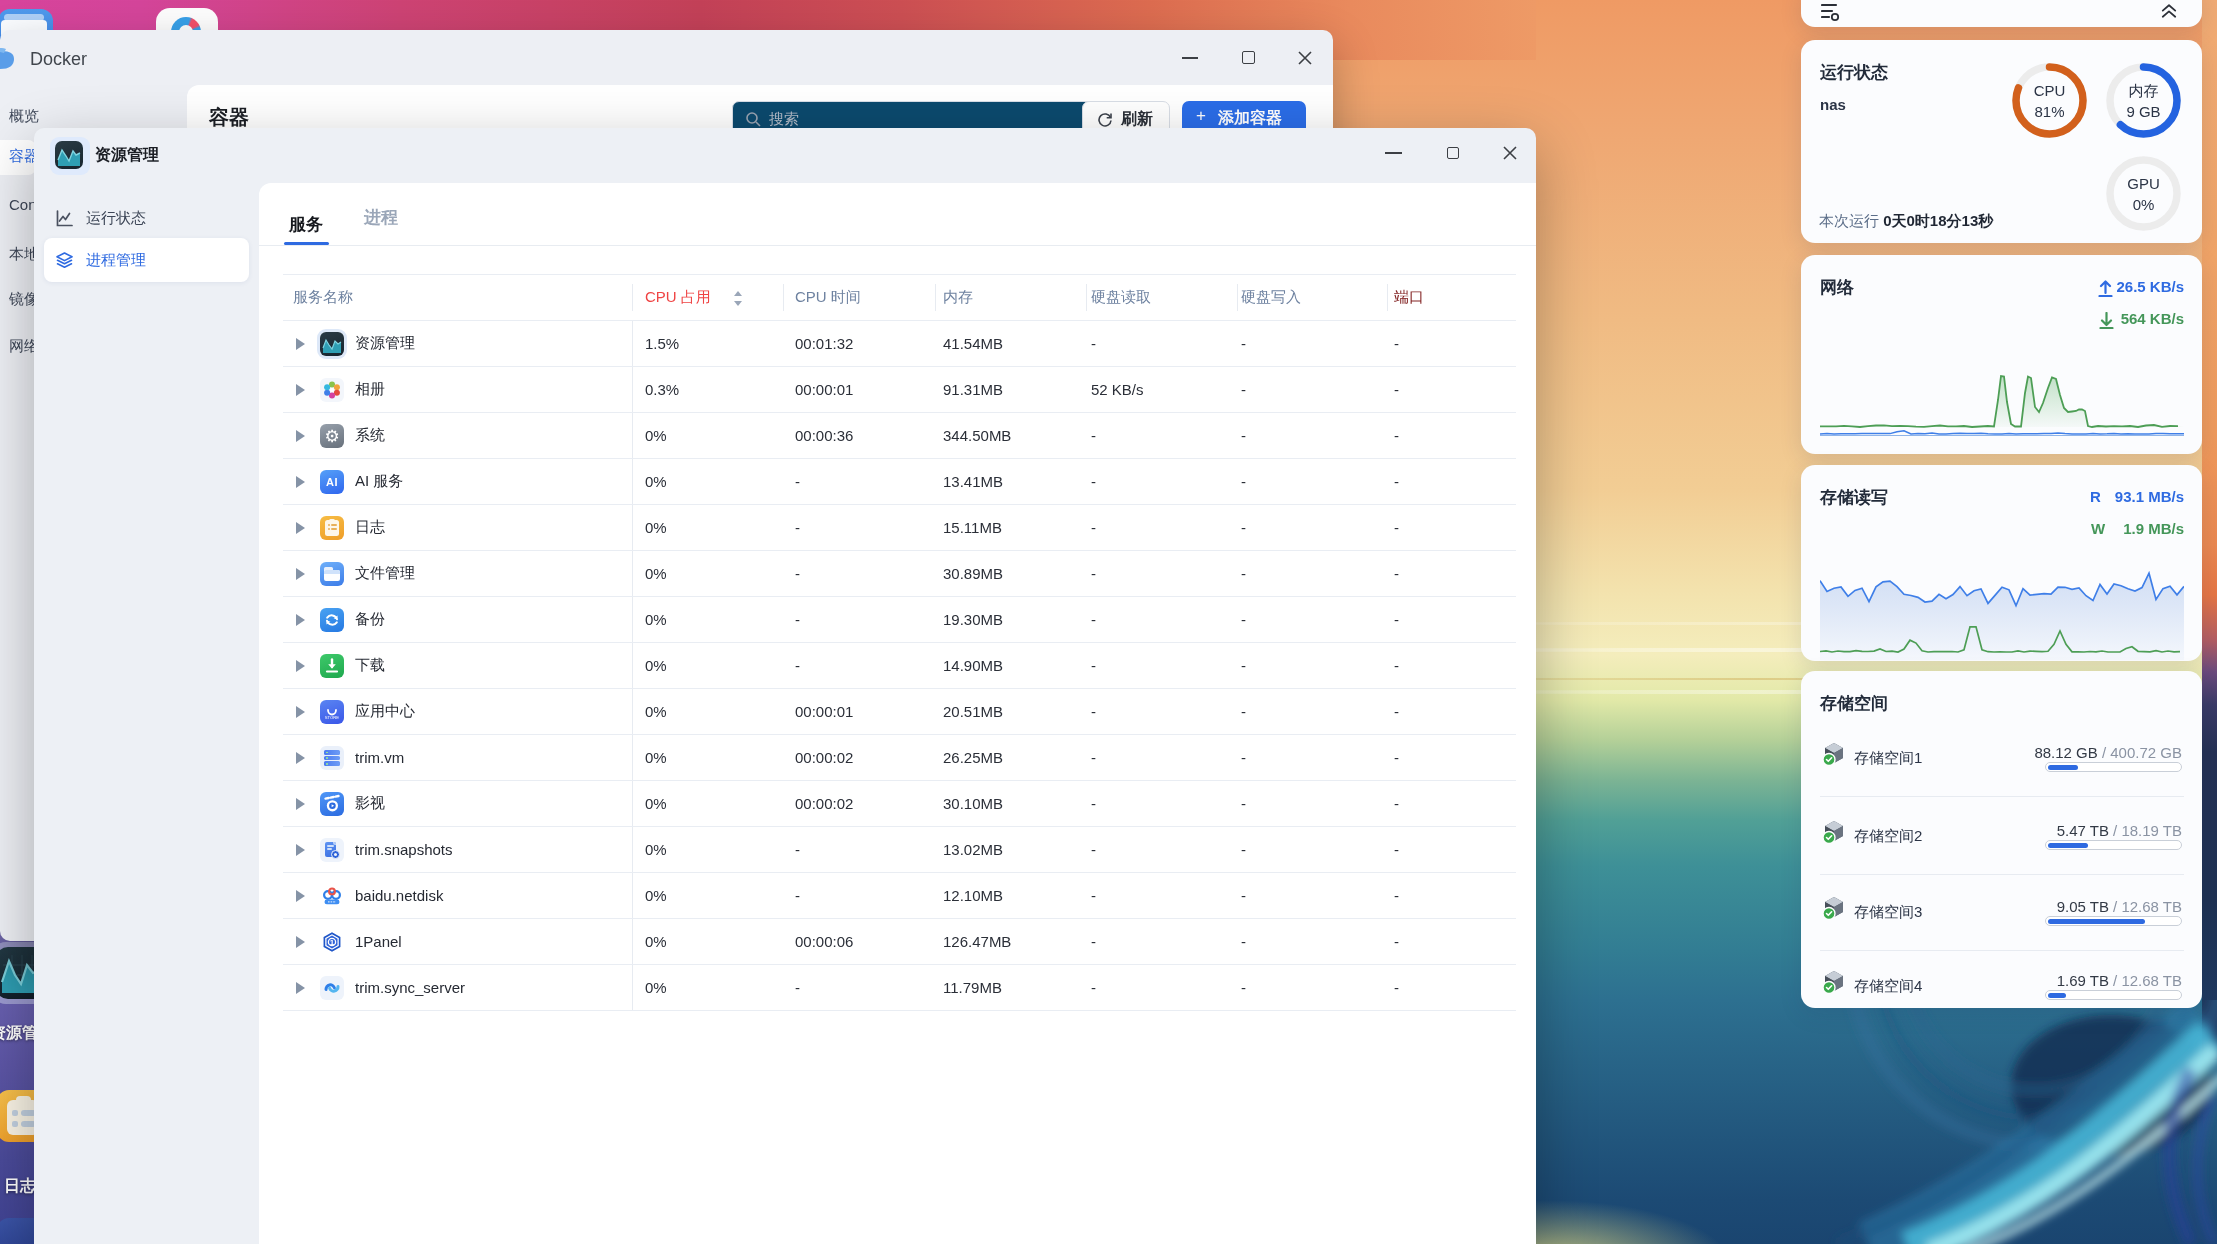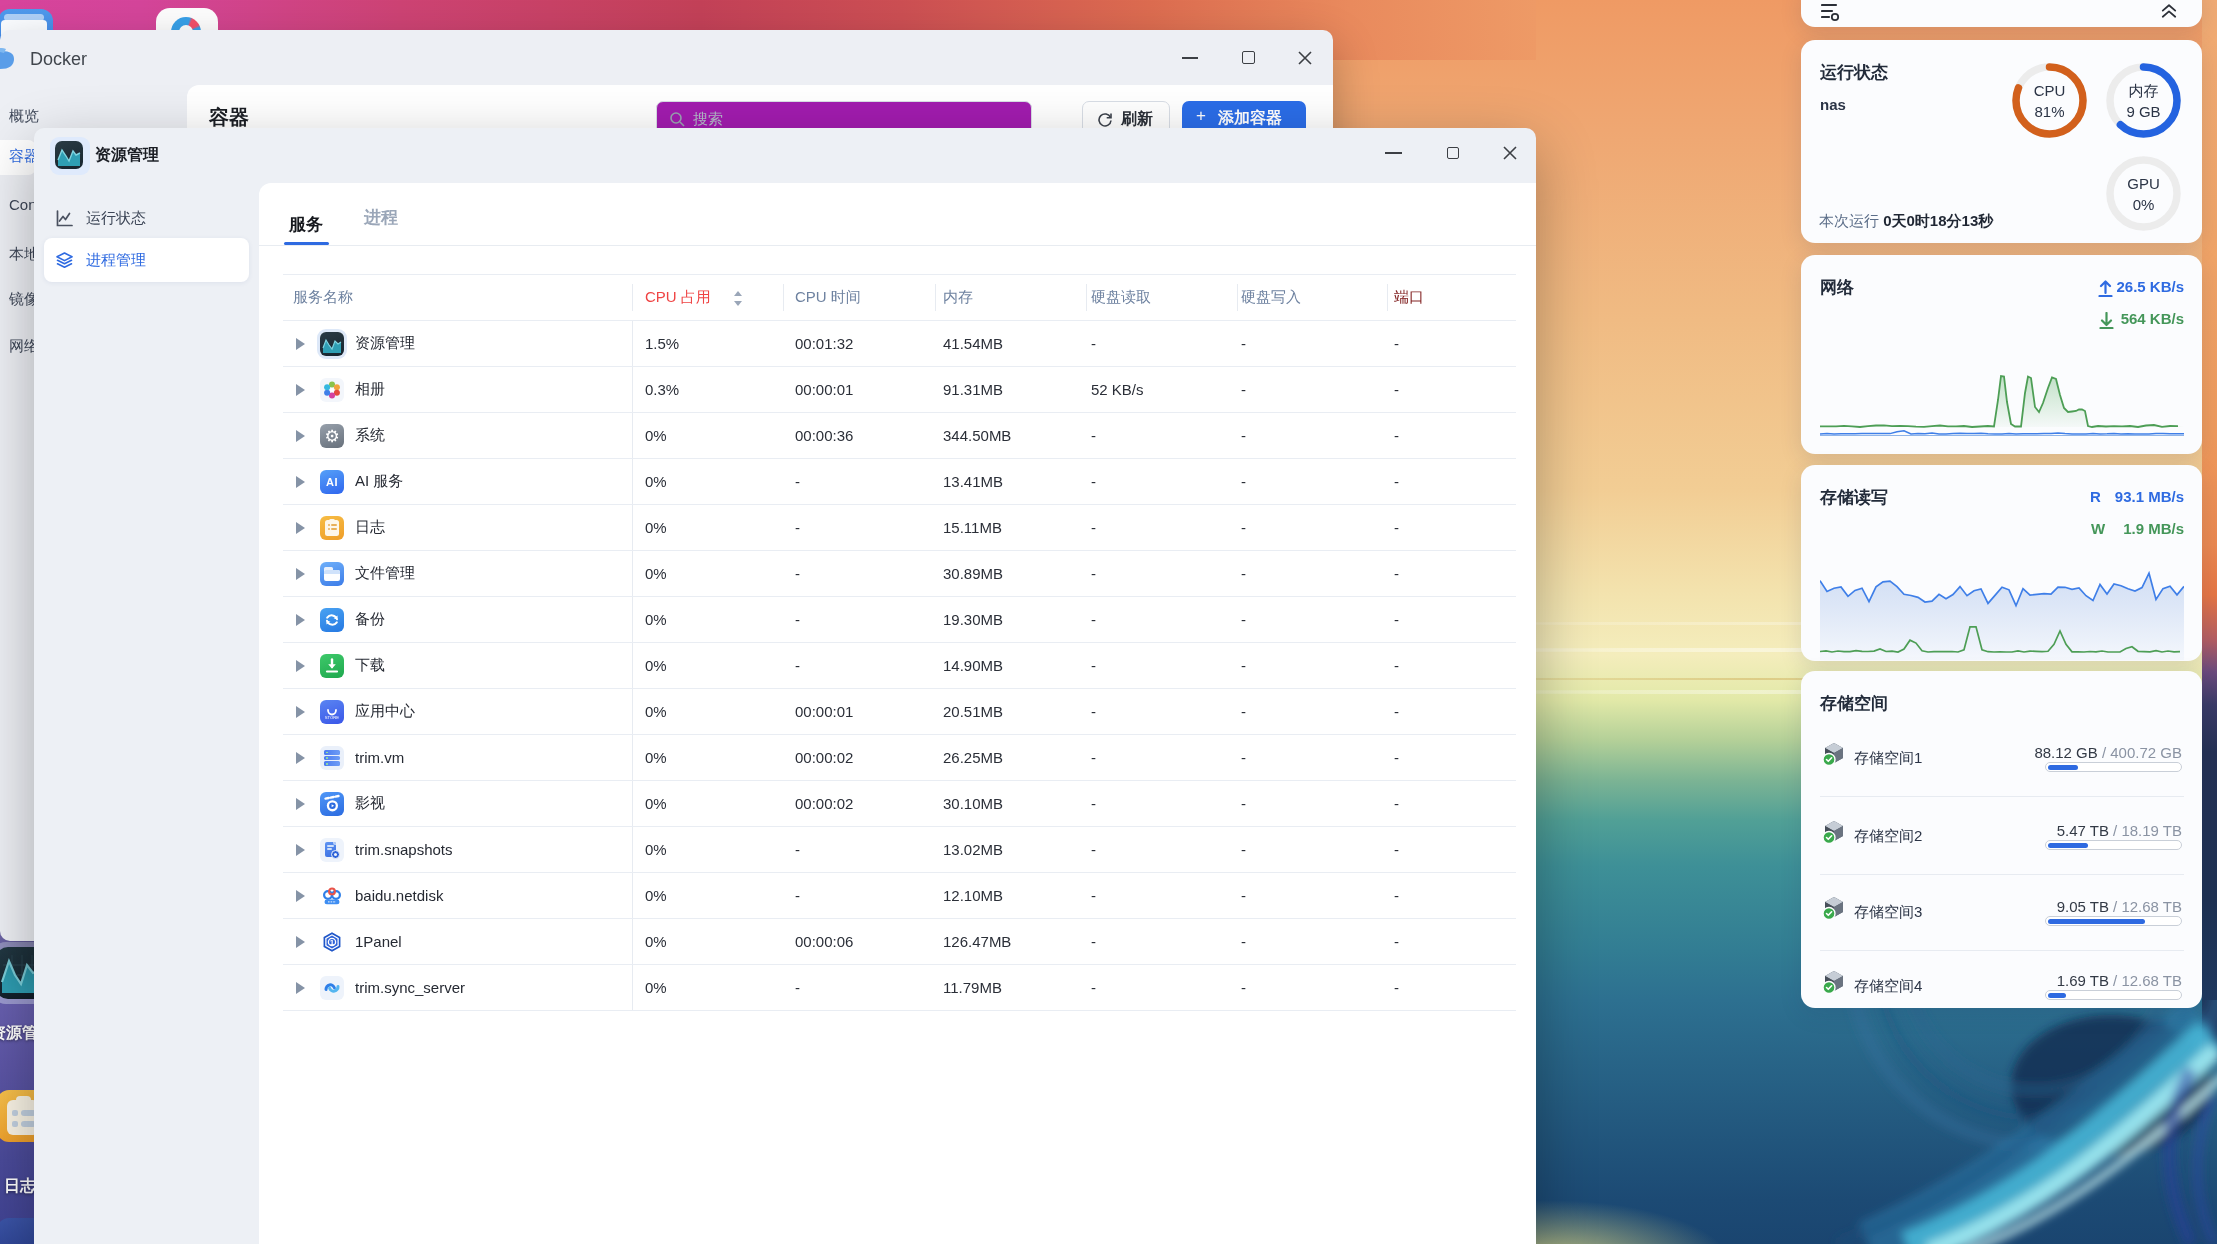--- a/index.html
+++ b/index.html
@@ -123,21 +123,21 @@
     </svg>
     <div class="content"></div>
     <div class="dside" style="top:77px;left:9px;">概览</div>
     <div class="abs" style="left:-10px;top:110px;width:46px;height:35px;border-radius:8px;background:#fff;"></div>
     <div class="dside" style="top:117px;left:9px;color:#2e6ae1;">容器</div>
     <div class="dside" style="top:166px;left:9px;color:#3d4657;">Con</div>
     <div class="dside" style="top:215px;left:9px;">本地</div>
     <div class="dside" style="top:260px;left:9px;">镜像</div>
     <div class="dside" style="top:307px;left:9px;">网络</div>
     <div class="abs" style="left:209px;top:74px;font-size:20px;font-weight:bold;color:#1b1e24;">容器</div>
-    <div class="abs" style="left:656px;top:71px;width:376px;height:34px;border:1px solid #d9dee6;border-radius:7px;background:#a21caf;">
+    <div class="abs" style="left:732px;top:71px;width:376px;height:34px;border:1px solid #d9dee6;border-radius:7px;background:#0c4a6e;">
       <svg class="abs" style="left:12px;top:9px;" width="16" height="16" viewBox="0 0 16 16">
         <circle cx="7" cy="7" r="5" stroke="#9aa4b2" stroke-width="1.6" fill="none"></circle>
         <path d="M11 11 L15 15" stroke="#9aa4b2" stroke-width="1.6"></path>
       </svg>
       <span class="abs" style="left:36px;top:8px;font-size:15px;color:#b4bcc8;">搜索</span>
     </div>
     <div class="abs" style="left:1082px;top:71px;width:88px;height:34px;border:1px solid #d9dee6;border-radius:7px;background:#fff;">
       <svg class="abs" style="left:14px;top:9px;" width="16" height="16" viewBox="0 0 16 16">
         <path d="M13.5 6.5 A6 6 0 1 0 14 9.5" stroke="#3c424c" stroke-width="1.6" fill="none"></path>
         <path d="M14 2.5 V6.8 H9.7" stroke="#3c424c" stroke-width="1.6" fill="none"></path>

